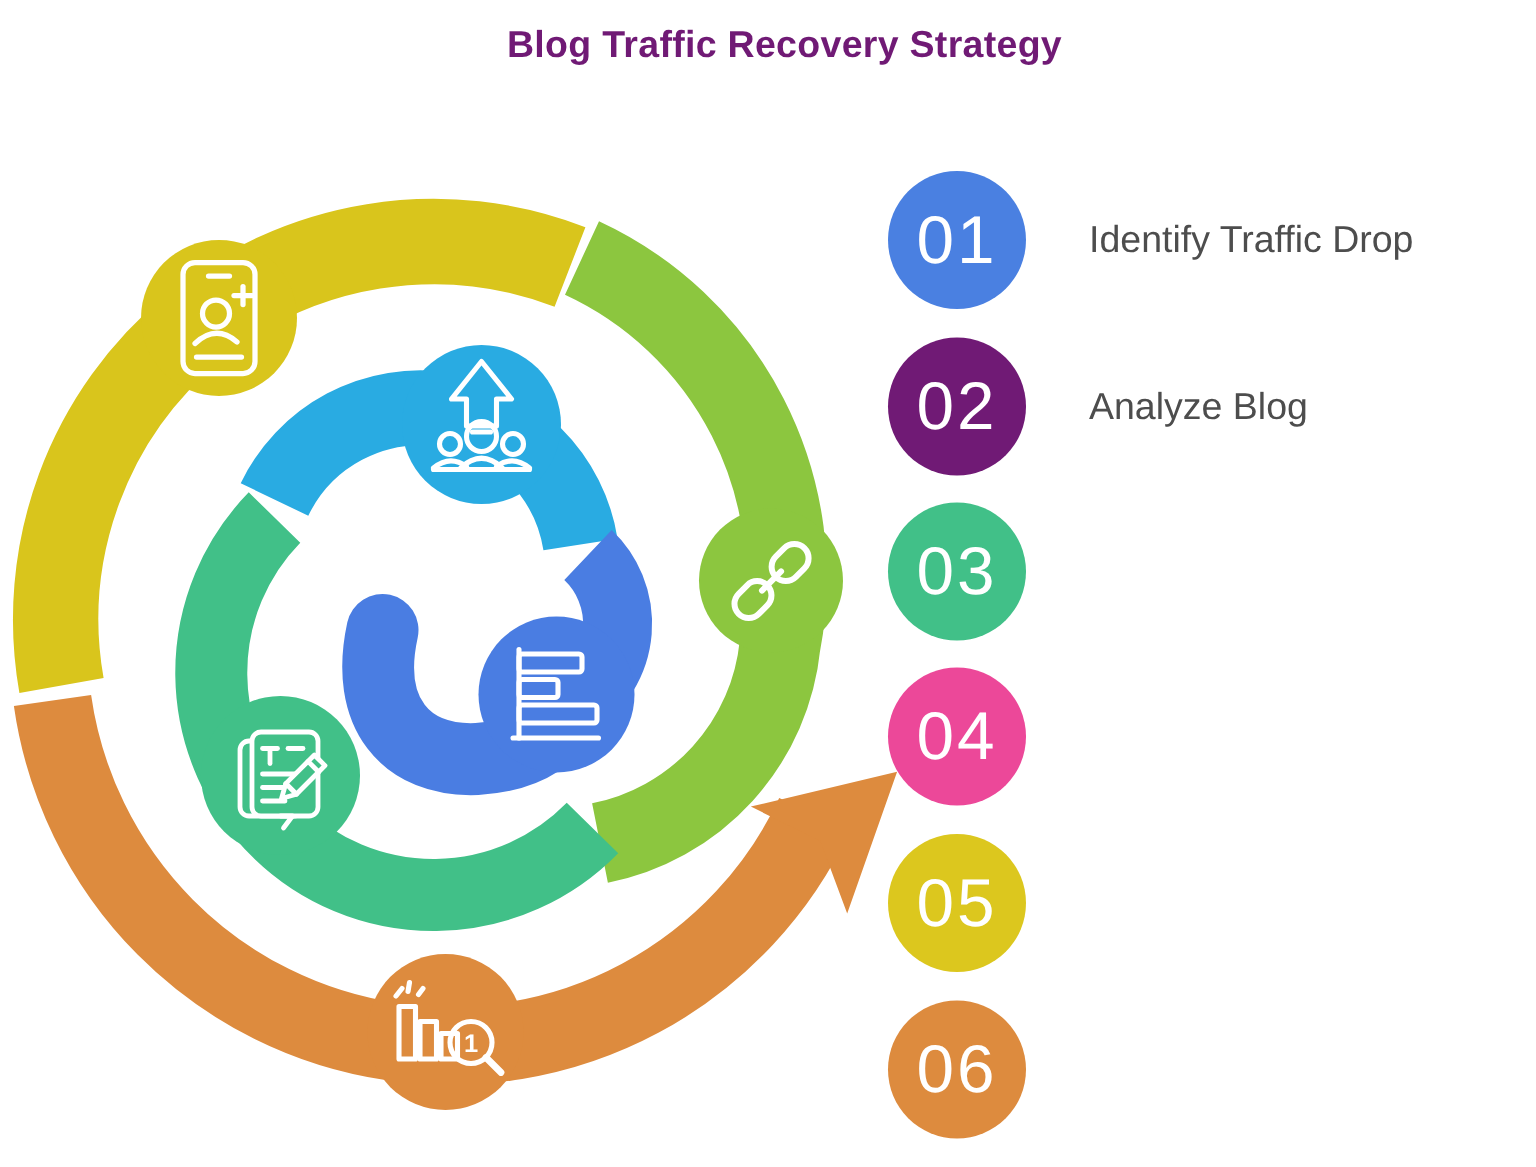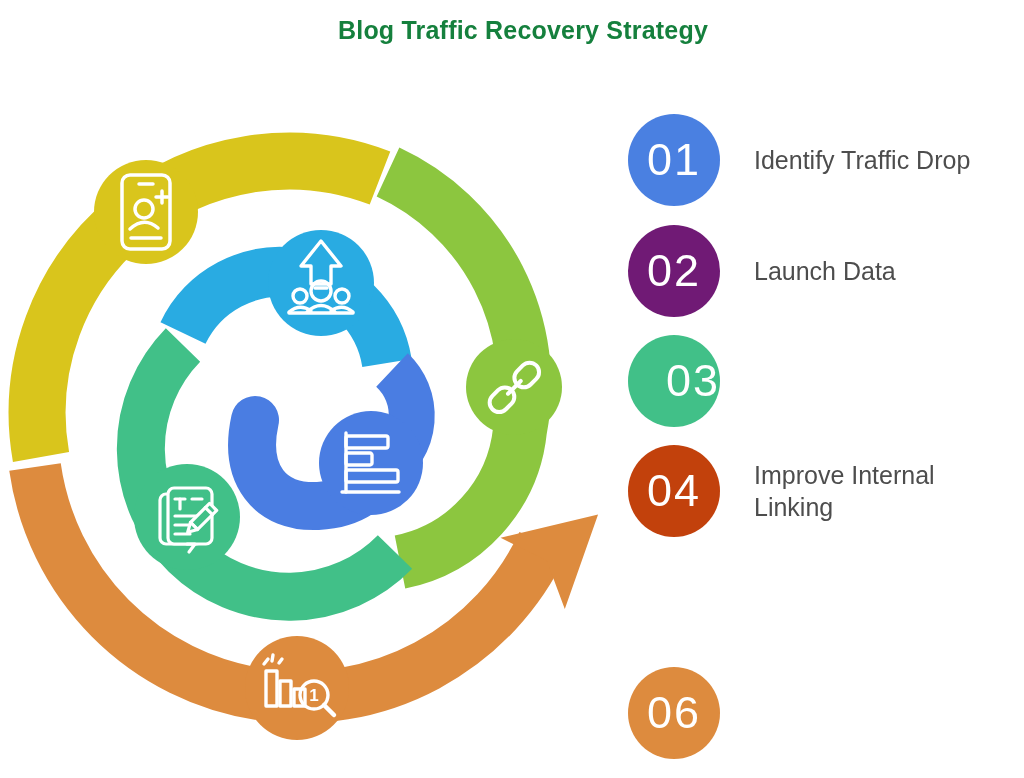--- a/index.html
+++ b/index.html
@@ -1,26 +1,26 @@
 <!DOCTYPE html>
 <html><head>
 <meta charset="utf-8">
 <style>
   html,body{margin:0;padding:0;background:#ffffff;}
   body{width:1024px;height:778px;position:relative;overflow:hidden;
        font-family:"Liberation Sans", sans-serif;}
   .page-title{position:absolute;top:16px;left:523px;transform:translateX(-50%);
-       font-size:25px;font-weight:700;color:#15803d;white-space:nowrap;letter-spacing:.2px;}
+       font-size:25px;font-weight:700;color:#701a75;white-space:nowrap;letter-spacing:.2px;}
   .diagram-svg{position:absolute;left:0;top:0;}
-  .step-row{position:absolute;left:628px;display:flex;align-items:center;}
+  .step-row{position:absolute;left:592px;display:flex;align-items:center;gap:32px;}
   .step-circle{width:92px;height:92px;border-radius:50%;flex:0 0 92px;
        display:flex;align-items:center;justify-content:center;}
   .step-number{color:#ffffff;font-size:45px;font-weight:400;letter-spacing:2px;
        font-family:"Liberation Sans", sans-serif;}
-  .step-label{margin-left:34px;width:260px;font-size:25px;line-height:32px;
+  .step-label{margin-left:10px;width:260px;font-size:25px;line-height:32px;
        color:#4d4d4d;font-weight:400;}
 </style>
 </head>
 <body>
 
 <div class="page-title">Blog Traffic Recovery Strategy</div>
 
 <svg class="diagram-svg" width="1024" height="778" viewBox="0 0 1024 778">
 
   <path d="M 35 467 A 268 268 0 0 0 543 543" fill="none" stroke-width="52" stroke="#dd8b3e"></path>
@@ -117,36 +117,38 @@
   <div class="step-circle" style="background-color: rgb(74, 128, 225);">
     <span class="step-number">01</span>
   </div>
   <div class="step-label">Identify Traffic Drop</div>
 </div>
 
 <div class="step-row" style="top:225px">
   <div class="step-circle" style="background-color: #701a75;">
     <span class="step-number">02</span>
   </div>
-  <div class="step-label">Launch Data</div>
+  <div class="step-label">Analyze Blog</div>
 </div>
 
 <div class="step-row" style="top:335px">
-  <div class="step-circle" style="background-color: rgb(65, 192, 136); justify-content: flex-end;">
+  <div class="step-circle" style="background-color: rgb(65, 192, 136);">
     <span class="step-number">03</span>
   </div>
 </div>
 
 <div class="step-row" style="top:445px">
-  <div class="step-circle" style="background-color: #c2410c;">
+  <div class="step-circle" style="background-color: #ec4899;">
     <span class="step-number">04</span>
   </div>
-  <div class="step-label">Improve Internal Linking</div>
 </div>
 
 <div class="step-row" style="top:556px">
+  <div class="step-circle" style="background-color: rgb(220, 199, 30);">
+    <span class="step-number">05</span>
+  </div>
 </div>
 
 <div class="step-row" style="top:667px">
   <div class="step-circle" style="background-color: rgb(221, 139, 62); justify-content: center;">
     <span class="step-number">06</span>
   </div>
 </div>
 
 </body></html>

